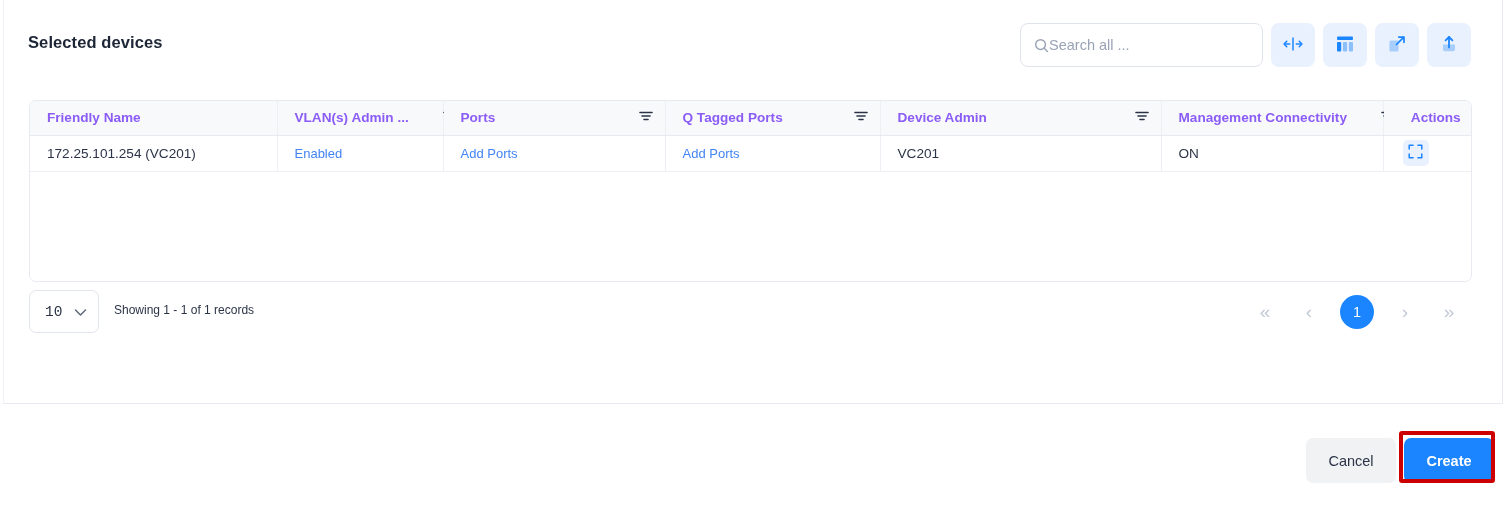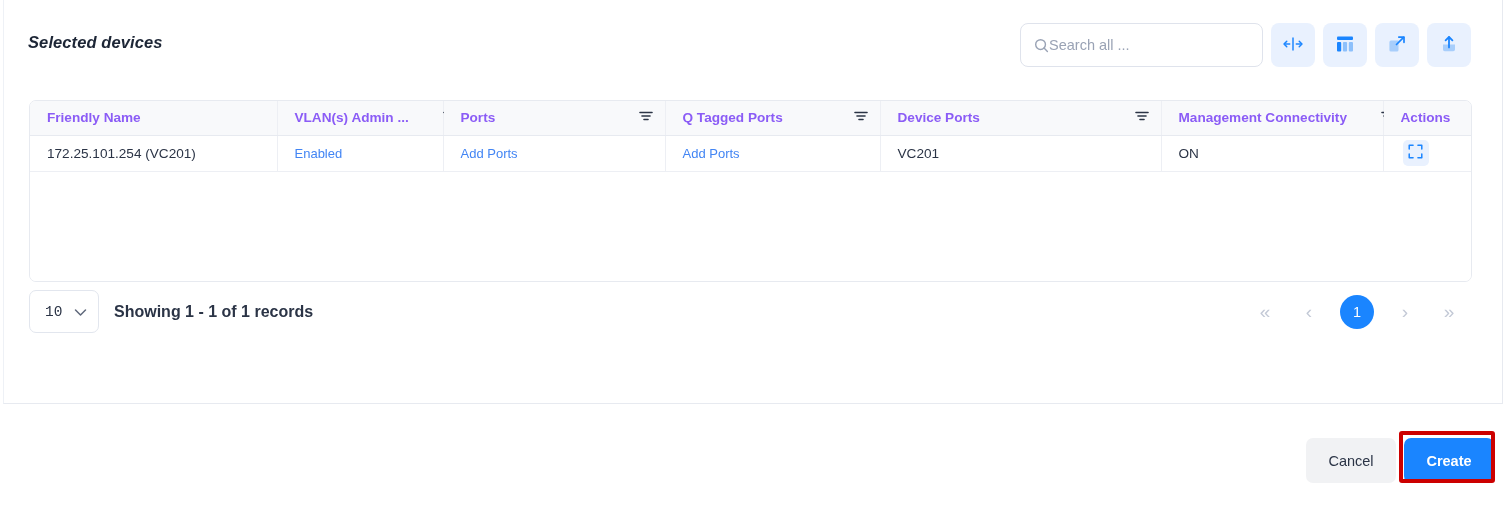--- a/index.html
+++ b/index.html
@@ -36,21 +36,20 @@
   }
 
   .panel-title {
     position: absolute;
     left: 24px;
     top: 33px;
     font-size: 16.5px;
     font-weight: 700;
     color: #1d2636;
     letter-spacing: .1px;
-    font-style: italic;
   }
 
   .header-tools {
     position: absolute;
     right: 31px;
     top: 23px;
     display: flex;
     align-items: center;
     gap: 8px;
   }
@@ -115,21 +114,21 @@
     font-weight: 700;
     color: #8b5cf6;
     text-align: left;
     padding: 0 0 0 17px;
     border-bottom: 1px solid #e7eaf0;
     border-right: 1px solid #edeff4;
     vertical-align: middle;
     white-space: nowrap;
     position: relative;
   }
-  table.grid thead th:last-child { border-right: none; }
+  table.grid thead th:last-child { border-right: none; text-align: center; }
 
   .th-inner {
     display: flex;
     align-items: center;
     justify-content: space-between;
     padding-right: 12px;
     gap: 26px;
   }
   .filter-ico { flex: 0 0 auto; margin-left: 8px; cursor: pointer; }
 
@@ -197,23 +196,22 @@
     justify-content: space-between;
     padding: 0 11px 0 15px;
     cursor: pointer;
   }
   .page-size-value { font-size: 14.5px; color: #2b3446; font-family: Liberation Mono, monospace; }
 
   .records-text {
     position: absolute;
     left: 85px;
     top: 13px;
-    font-size: 16px;
+    font-size: 12px;
     color: #2b3446;
-    font-weight: bold;
   }
 
   .pager-nav {
     position: absolute;
     right: 4px;
     top: 3px;
     display: flex;
     align-items: center;
     gap: 6px;
   }
@@ -412,21 +410,21 @@
                 <svg width="14" height="12" viewBox="0 0 14 12">
                   <line x1="1" y1="2.5" x2="13" y2="2.5" stroke="#2b3446" stroke-width="1.6" stroke-linecap="round"></line>
                   <line x1="3" y1="6" x2="11" y2="6" stroke="#2b3446" stroke-width="1.6" stroke-linecap="round"></line>
                   <line x1="5" y1="9.5" x2="9" y2="9.5" stroke="#2b3446" stroke-width="1.6" stroke-linecap="round"></line>
                 </svg>
               </span>
             </div>
           </th>
           <th>
             <div class="th-inner">
-              <span>Device Ports</span>
+              <span>Device Admin</span>
               <span class="filter-ico">
                 <svg width="14" height="12" viewBox="0 0 14 12">
                   <line x1="1" y1="2.5" x2="13" y2="2.5" stroke="#2b3446" stroke-width="1.6" stroke-linecap="round"></line>
                   <line x1="3" y1="6" x2="11" y2="6" stroke="#2b3446" stroke-width="1.6" stroke-linecap="round"></line>
                   <line x1="5" y1="9.5" x2="9" y2="9.5" stroke="#2b3446" stroke-width="1.6" stroke-linecap="round"></line>
                 </svg>
               </span>
             </div>
           </th>
           <th>

